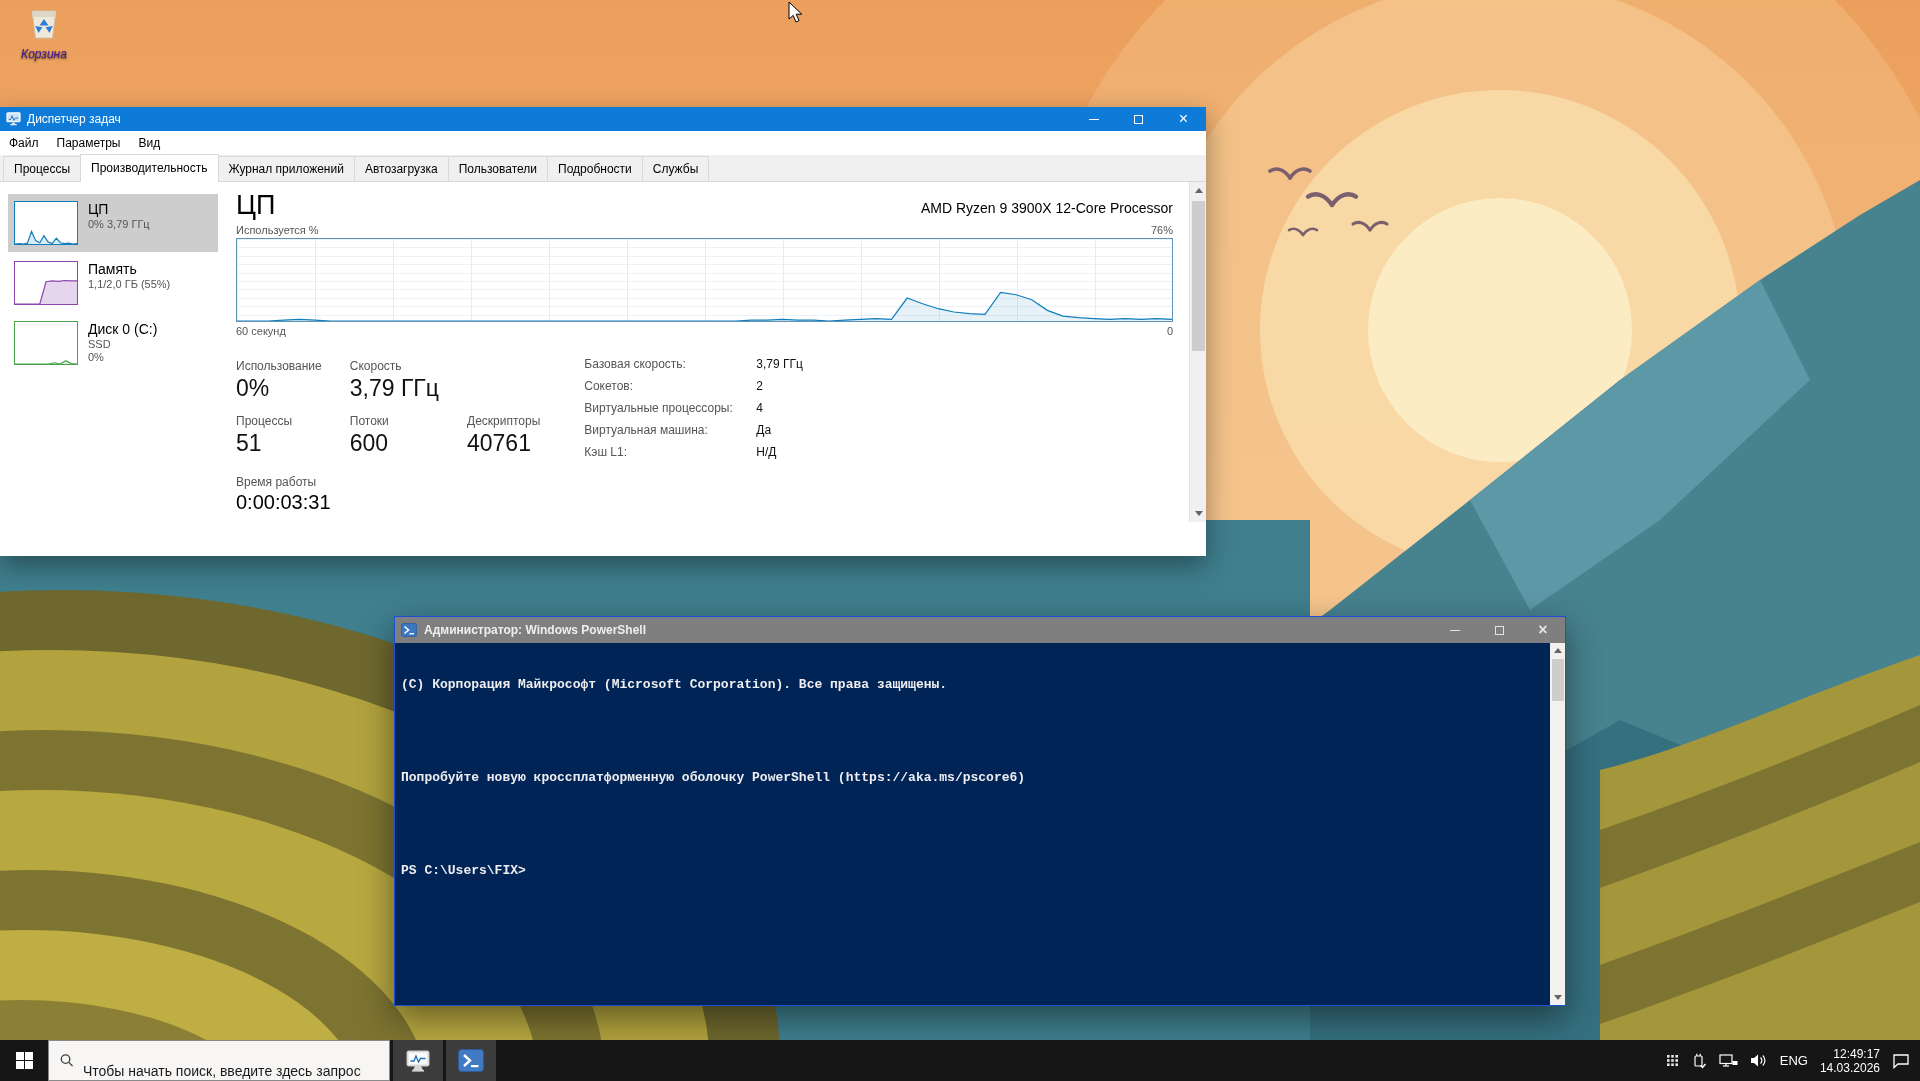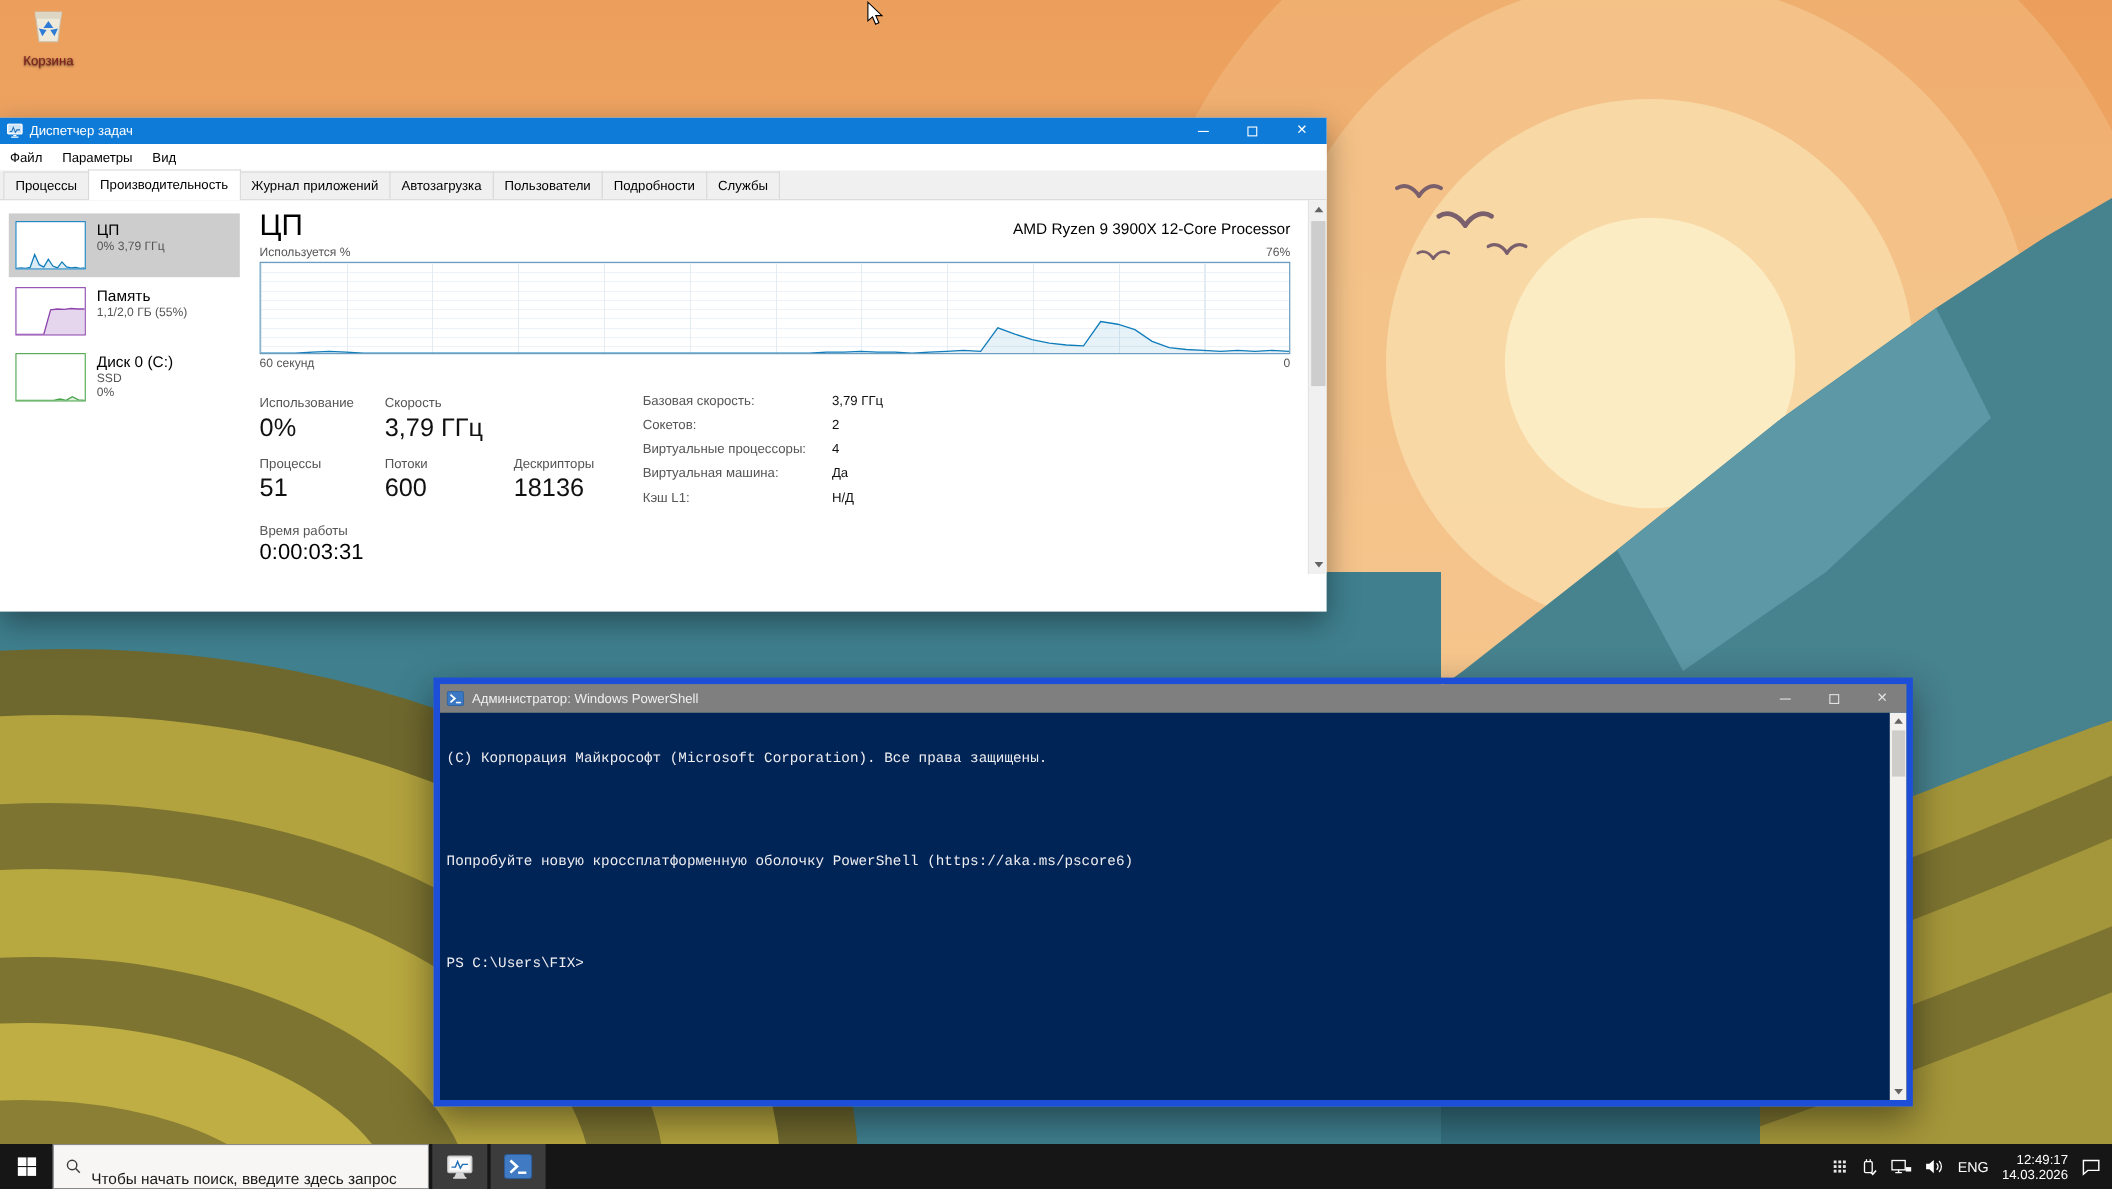--- a/index.html
+++ b/index.html
@@ -3,21 +3,21 @@
 <meta charset="utf-8">
 <style>
   * { margin:0; padding:0; box-sizing:border-box; }
   html,body { width:1920px; height:1081px; }
   body { font-family:"Liberation Sans", sans-serif; overflow:hidden; }
   .stage { position:relative; width:1920px; height:1081px; overflow:hidden; background:#f2b377; }
   .wallpaper { position:absolute; inset:0; z-index:0; }
 
   
   .recycle { position:absolute; left:12px; top:6px; width:64px; z-index:1; text-align:center; }
-  .recycle-label { color:#7f1d1d; font-size:12px; text-shadow:0 1px 2px rgba(0,0,0,.8); margin-top:1px; }
+  .recycle-label { color:#4c1d95; font-size:12px; text-shadow:0 1px 2px rgba(0,0,0,.8); margin-top:1px;font-style:italic; }
 
   
   .cursor { position:absolute; left:786px; top:0px; z-index:50; }
 
   
   .tm { position:absolute; left:0; top:107px; width:1206px; height:449px; background:#fff; z-index:5;
         box-shadow:0 10px 26px rgba(0,0,0,.38); font-size:12px; color:#000; }
   .tm-titlebar { height:24px; background:#0d7bd7; display:flex; align-items:center; gap:6px; padding-left:6px; }
   .tm-title { color:#fff; font-size:12px; }
   .tm-controls { margin-left:auto; display:flex; height:100%; }
@@ -65,22 +65,22 @@
   .sb-thumb { position:absolute; left:2px; width:13px; background:#cdcdcd; }
   .tm-footer { position:absolute; left:0; bottom:0; width:100%; height:34px; border-top:1px solid #dcdcdc; background:#fff;
                display:flex; align-items:center; gap:9px; padding-left:10px; }
   .chev-circle { width:17px; height:17px; border:1px solid #848484; border-radius:50%; position:relative; flex:none; }
   .chev-circle::after { content:""; position:absolute; left:4.5px; top:6.5px; width:5px; height:5px;
                         border-left:1.5px solid #6d6d6d; border-top:1.5px solid #6d6d6d; transform:rotate(45deg); }
   .footer-sep { color:#c8c8c8; }
   .tm-link { color:#0b5cbd; }
 
   
-  .ps { position:absolute; left:394px; top:616px; width:1345px; height:390px; z-index:6;
-        box-shadow:0 12px 32px rgba(0,0,0,.45); border:6px solid #1d4ed8; }
+  .ps { position:absolute; left:394px; top:616px; width:1172px; height:390px; z-index:6;
+        box-shadow:0 12px 32px rgba(0,0,0,.45); border:1px solid #1d4ed8;font-weight:bold; }
   .ps-titlebar { height:26px; background:#7f7f7f; display:flex; align-items:center; gap:7px; padding-left:6px; }
   .ps-title { color:#efefef; font-size:12px; }
   .ps-controls { margin-left:auto; display:flex; height:100%; }
   .ps-ctrl { width:44px; display:flex; align-items:center; justify-content:center; color:#e3e3e3; }
   .ps-ctrl .glyph-min { background:#e3e3e3; }
   .ps-ctrl .glyph-max { border-color:#e3e3e3; }
   .ps-console { position:absolute; left:0; right:0; top:26px; bottom:0; background:#012456; padding:3px 6px;
                 font-family:"Liberation Mono","DejaVu Sans Mono",monospace; font-size:13px; line-height:15.5px;
                 color:#eeedf0; white-space:pre; overflow:hidden; }
   .ps-line { min-height:15.5px; }
@@ -284,21 +284,21 @@
               <span class="slabel">Скорость</span>
               <span class="slabel"></span>
               <span class="sval">0%</span>
               <span class="sval">3,79 ГГц</span>
               <span class="sval"></span>
               <span class="slabel">Процессы</span>
               <span class="slabel">Потоки</span>
               <span class="slabel">Дескрипторы</span>
               <span class="sval">51</span>
               <span class="sval">600</span>
-              <span class="sval">18136</span>
+              <span class="sval">40761</span>
             </div>
             <div class="uptime-label">Время работы</div>
             <div class="uptime-val">0:00:03:31</div>
           </div>
           <div class="stats-right">
             <div class="sr-row">
                 <span class="sr-label">Базовая скорость:</span>
                 <span class="sr-value">3,79 ГГц</span>
               </div>
             <div class="sr-row">

